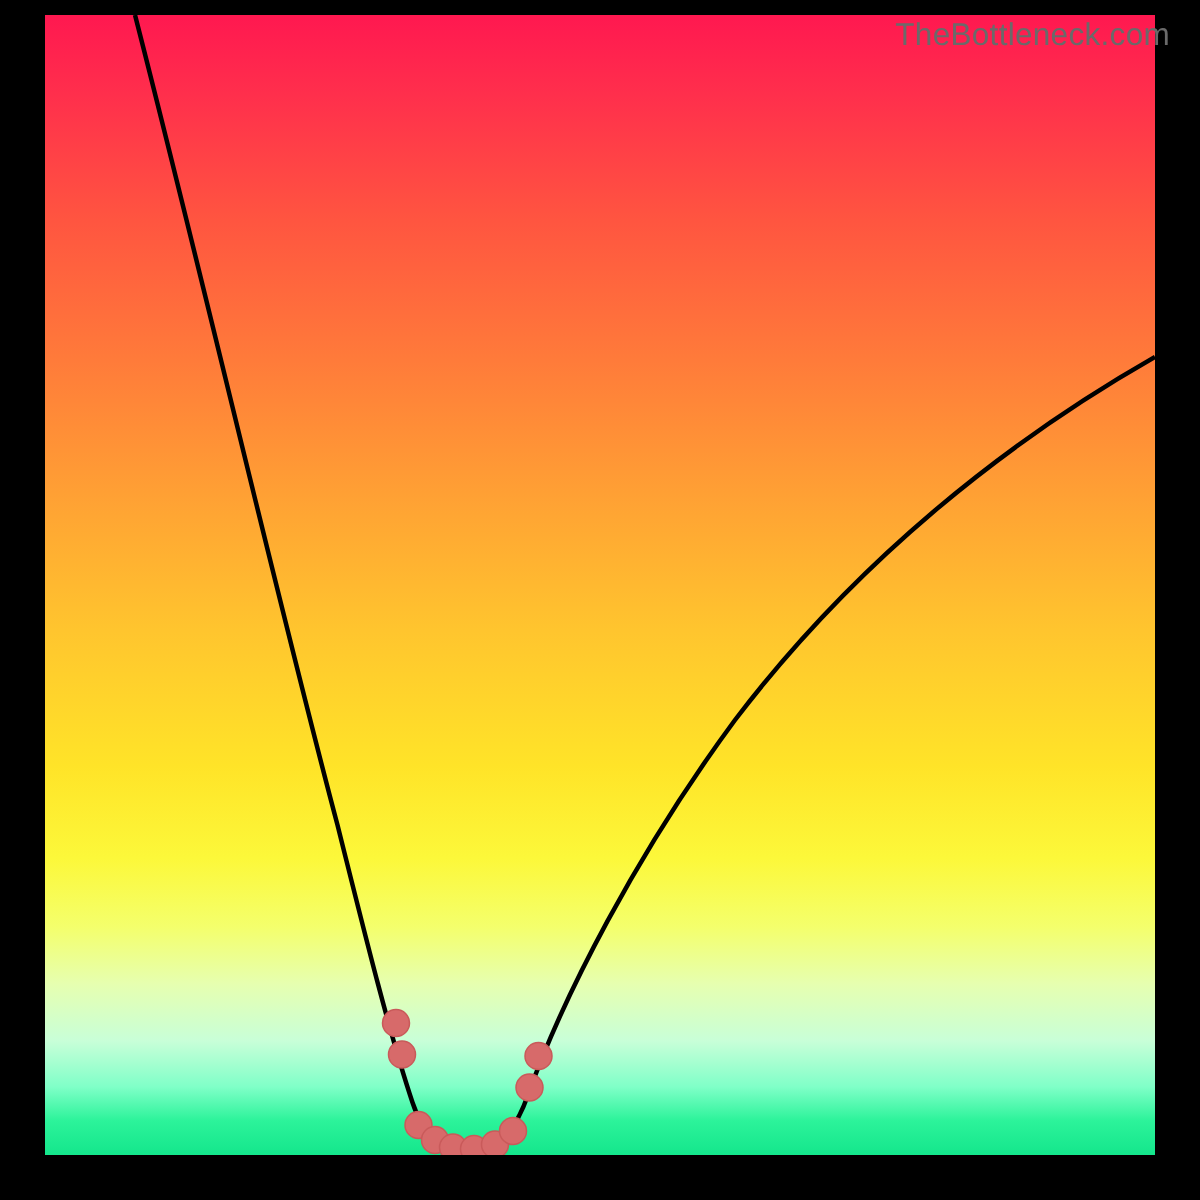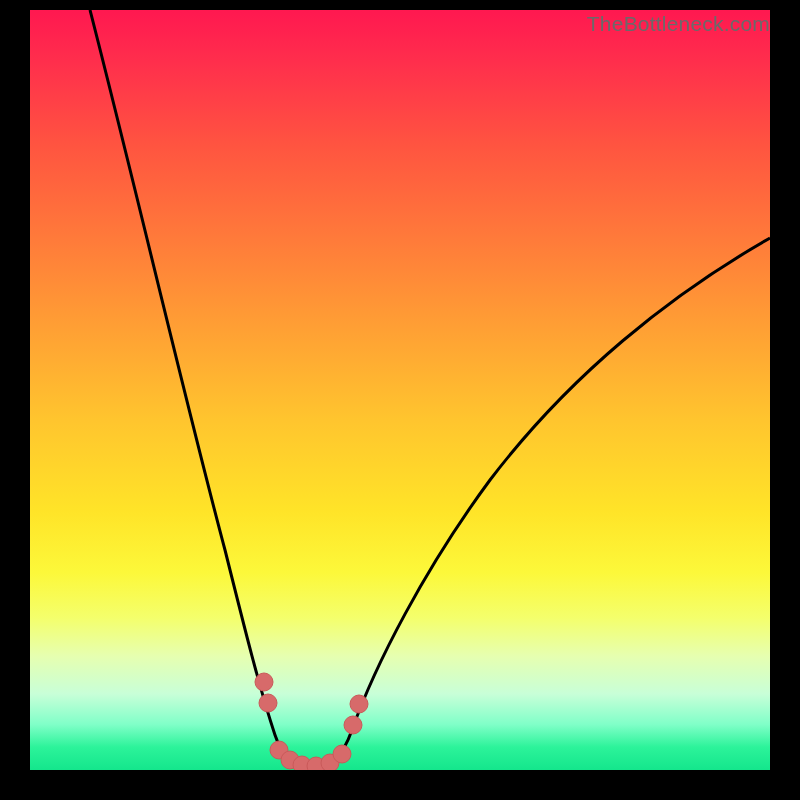--- a/index.html
+++ b/index.html
@@ -30,21 +30,21 @@
       #e6ffb0 85%,
       #c8ffd8 90%,
       #80ffc8 94%,
       #2cf39a 97%,
       #14e68c 100%
     );
   }
   .watermark {
     position: absolute;
     top: 12px;
-    right: 30px;
+    right: 20px;
     color: #6a6a6a;
     font-size: 21px;
     font-weight: 500;
     letter-spacing: 0.2px;
   }
   svg.plot {
     position: absolute;
     left: 30px;
     top: 10px;
     width: 740px;

